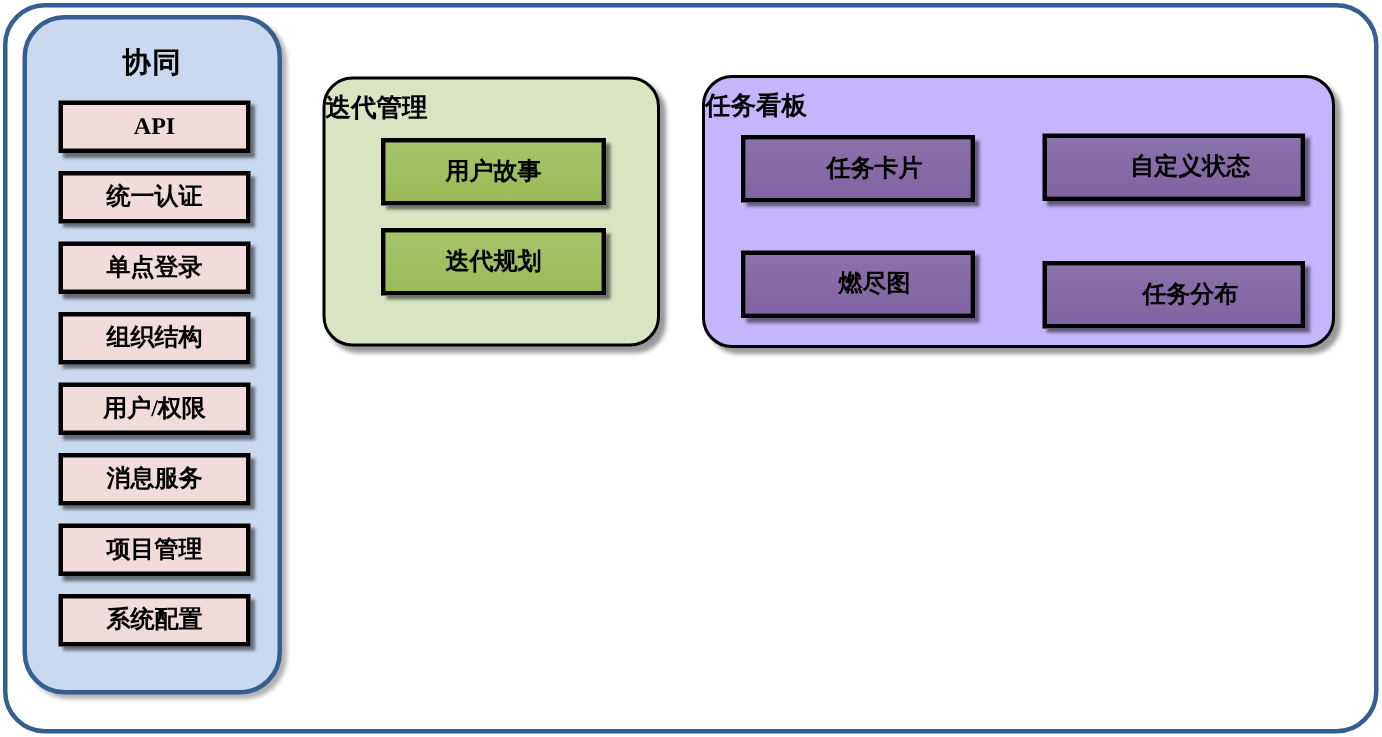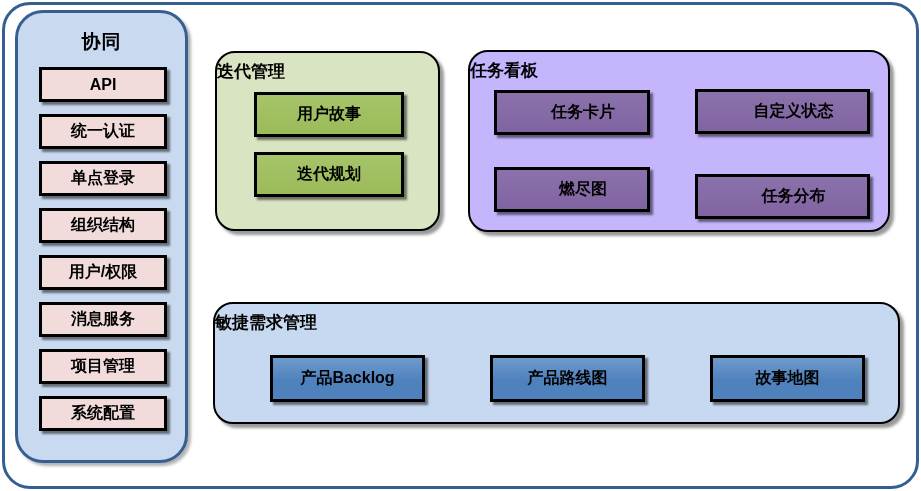--- a/index.html
+++ b/index.html
@@ -27,20 +27,21 @@
   
   .sidebar {
     position: absolute;
     left: 15px; top: 10px;
     width: 173px; height: 453px;
     background: #C9D9F0;
     border: 3px solid #365F91;
     border-radius: 28px;
     box-sizing: border-box;
     box-shadow: 3px 3px 3px rgba(0,0,0,0.30);
+    font-family: Liberation Serif, serif;
   }
   .sidebar-title {
     position: absolute;
     left: 0; top: 16px;
     width: 100%;
     text-align: center;
     font-size: 19px;
     font-weight: bold;
     color: #000000;
     letter-spacing: 1px;
@@ -143,19 +144,13 @@
   </section>
 
   <section class="group group-kanban">
     <div class="group-title">任务看板</div>
     <div class="pill kanban-item" style="left:24px; top:38px; width:156px; height:45px;">任务卡片</div>
     <div class="pill kanban-item" style="left:225px; top:37px; width:175px; height:45px;">自定义状态</div>
     <div class="pill kanban-item" style="left:24px; top:115px; width:156px; height:45px;">燃尽图</div>
     <div class="pill kanban-item" style="left:225px; top:122px; width:175px; height:45px;">任务分布</div>
   </section>
 
-  <section class="group group-agile">
-    <div class="group-title">敏捷需求管理</div>
-    <div class="pill agile-item" style="left:55px;">产品Backlog</div>
-    <div class="pill agile-item" style="left:275px;">产品路线图</div>
-    <div class="pill agile-item" style="left:495px;">故事地图</div>
-  </section>
 </div>
 
 </body></html>

